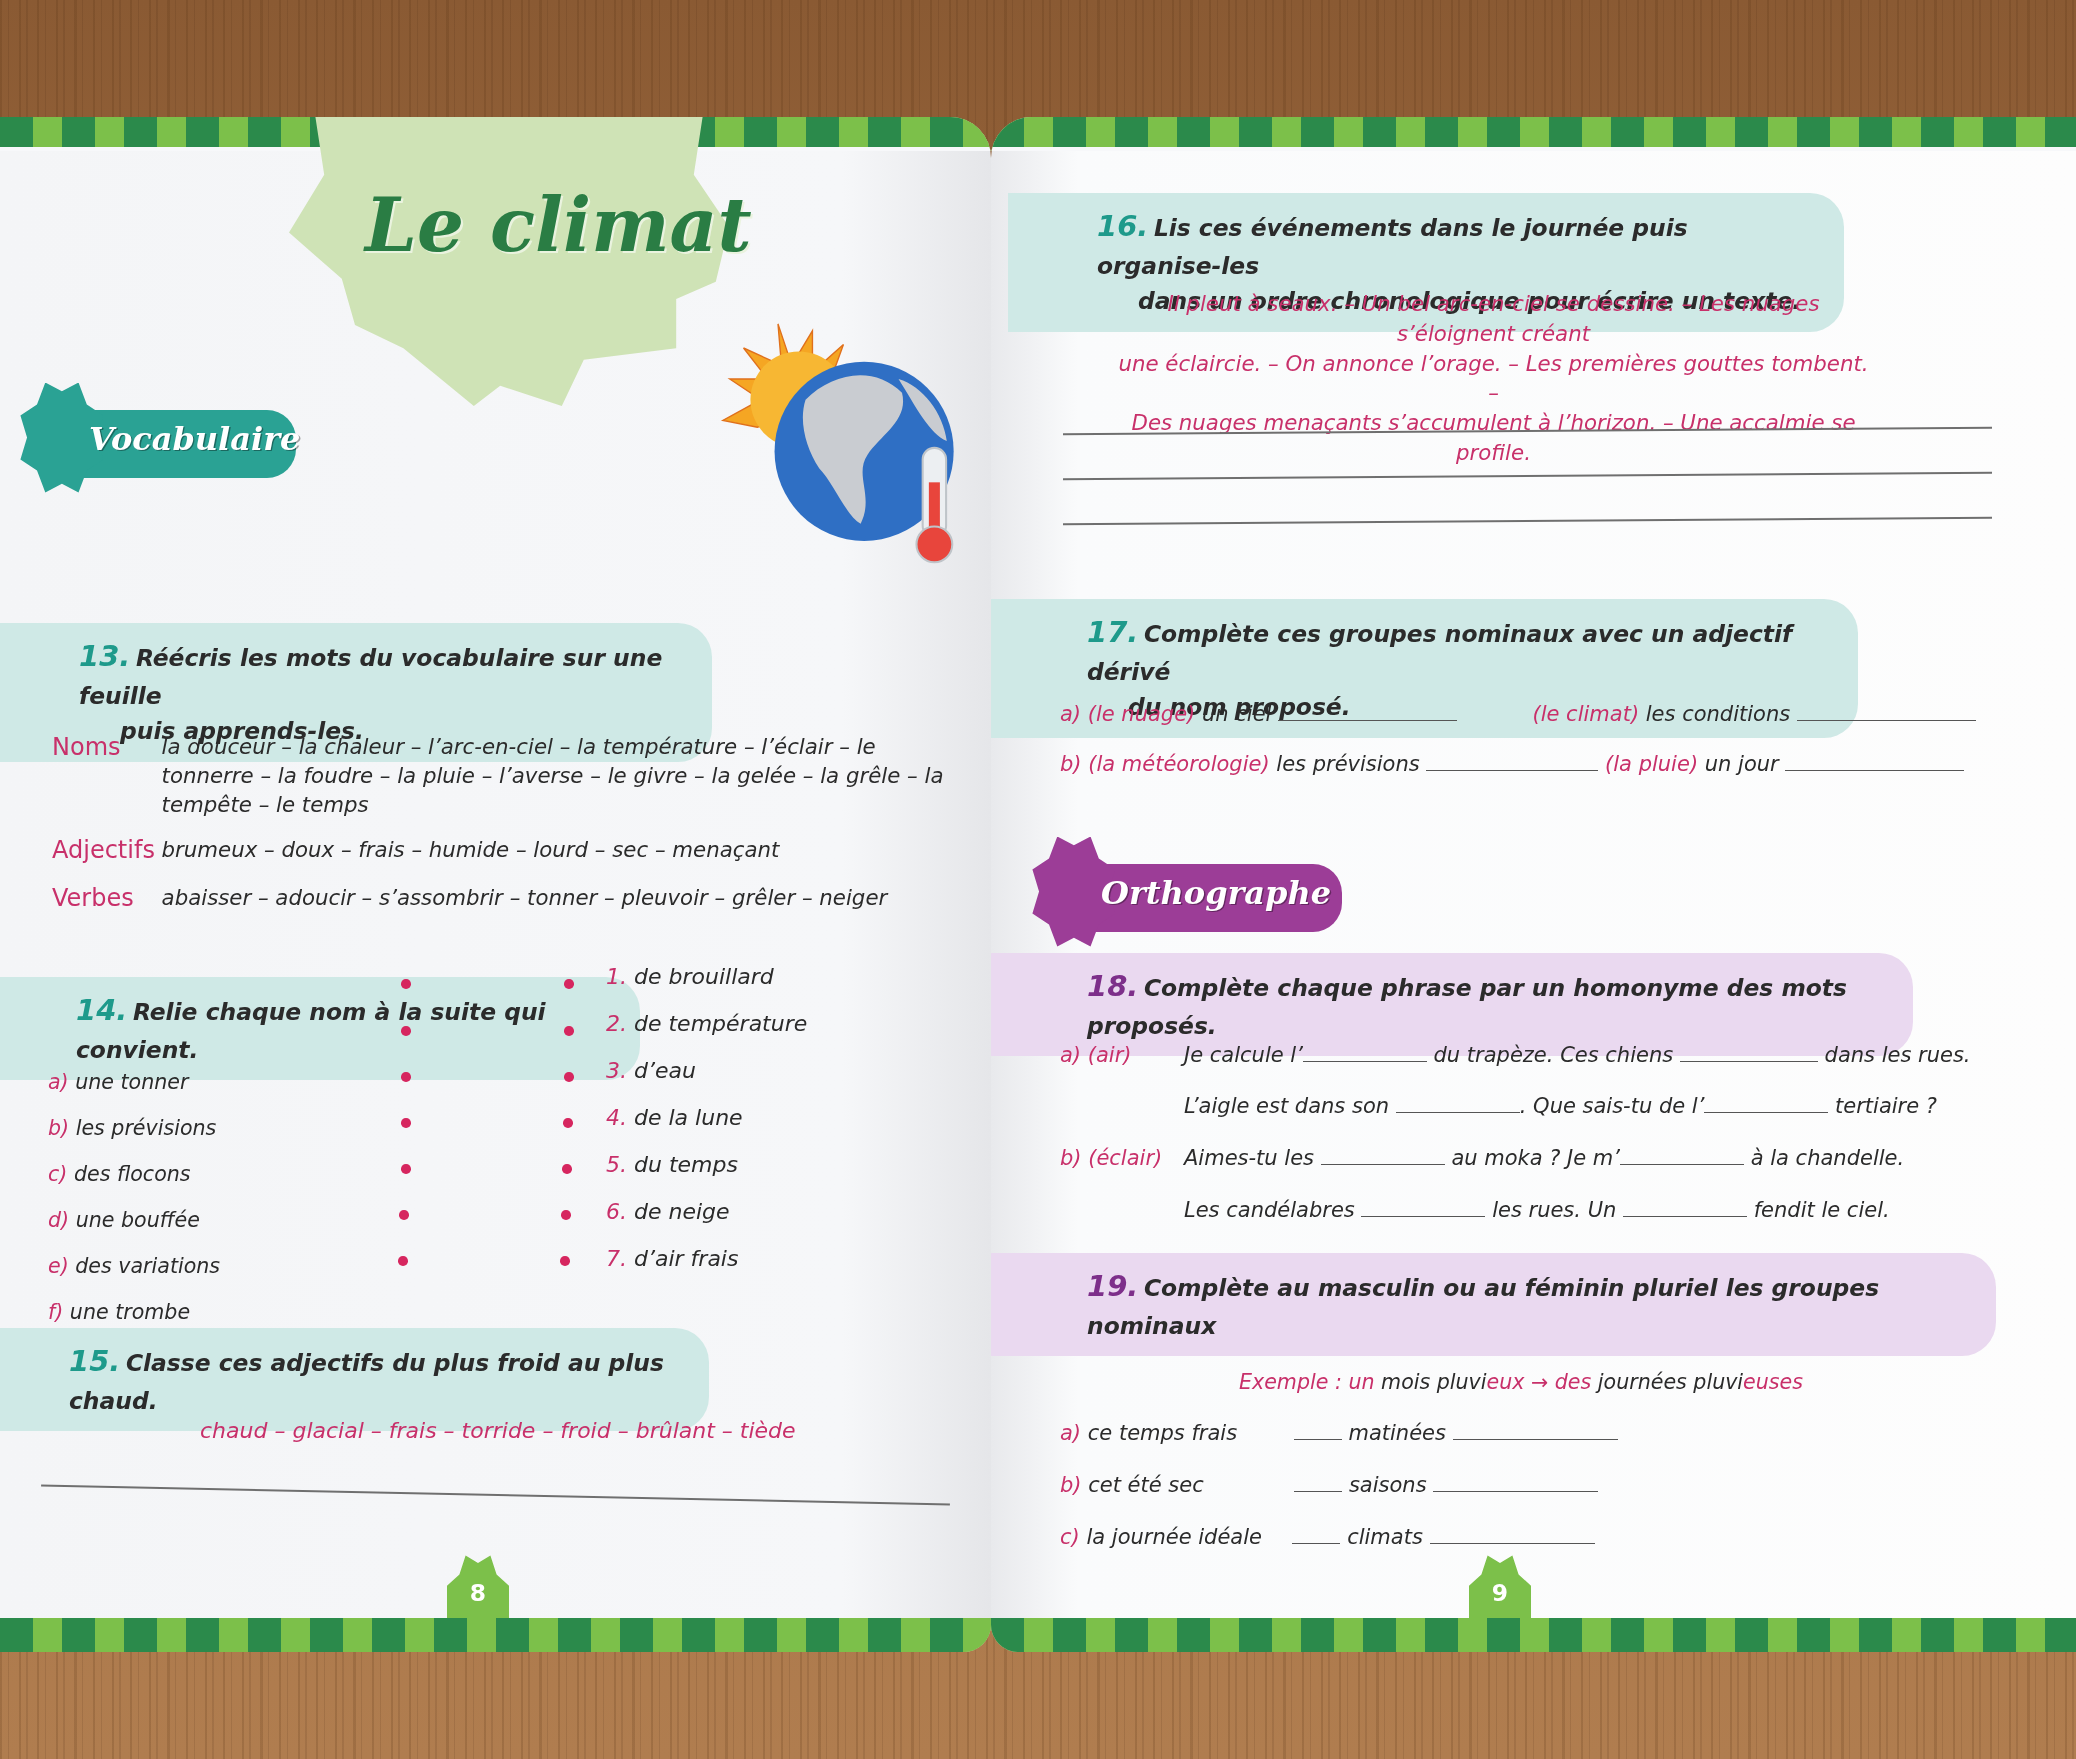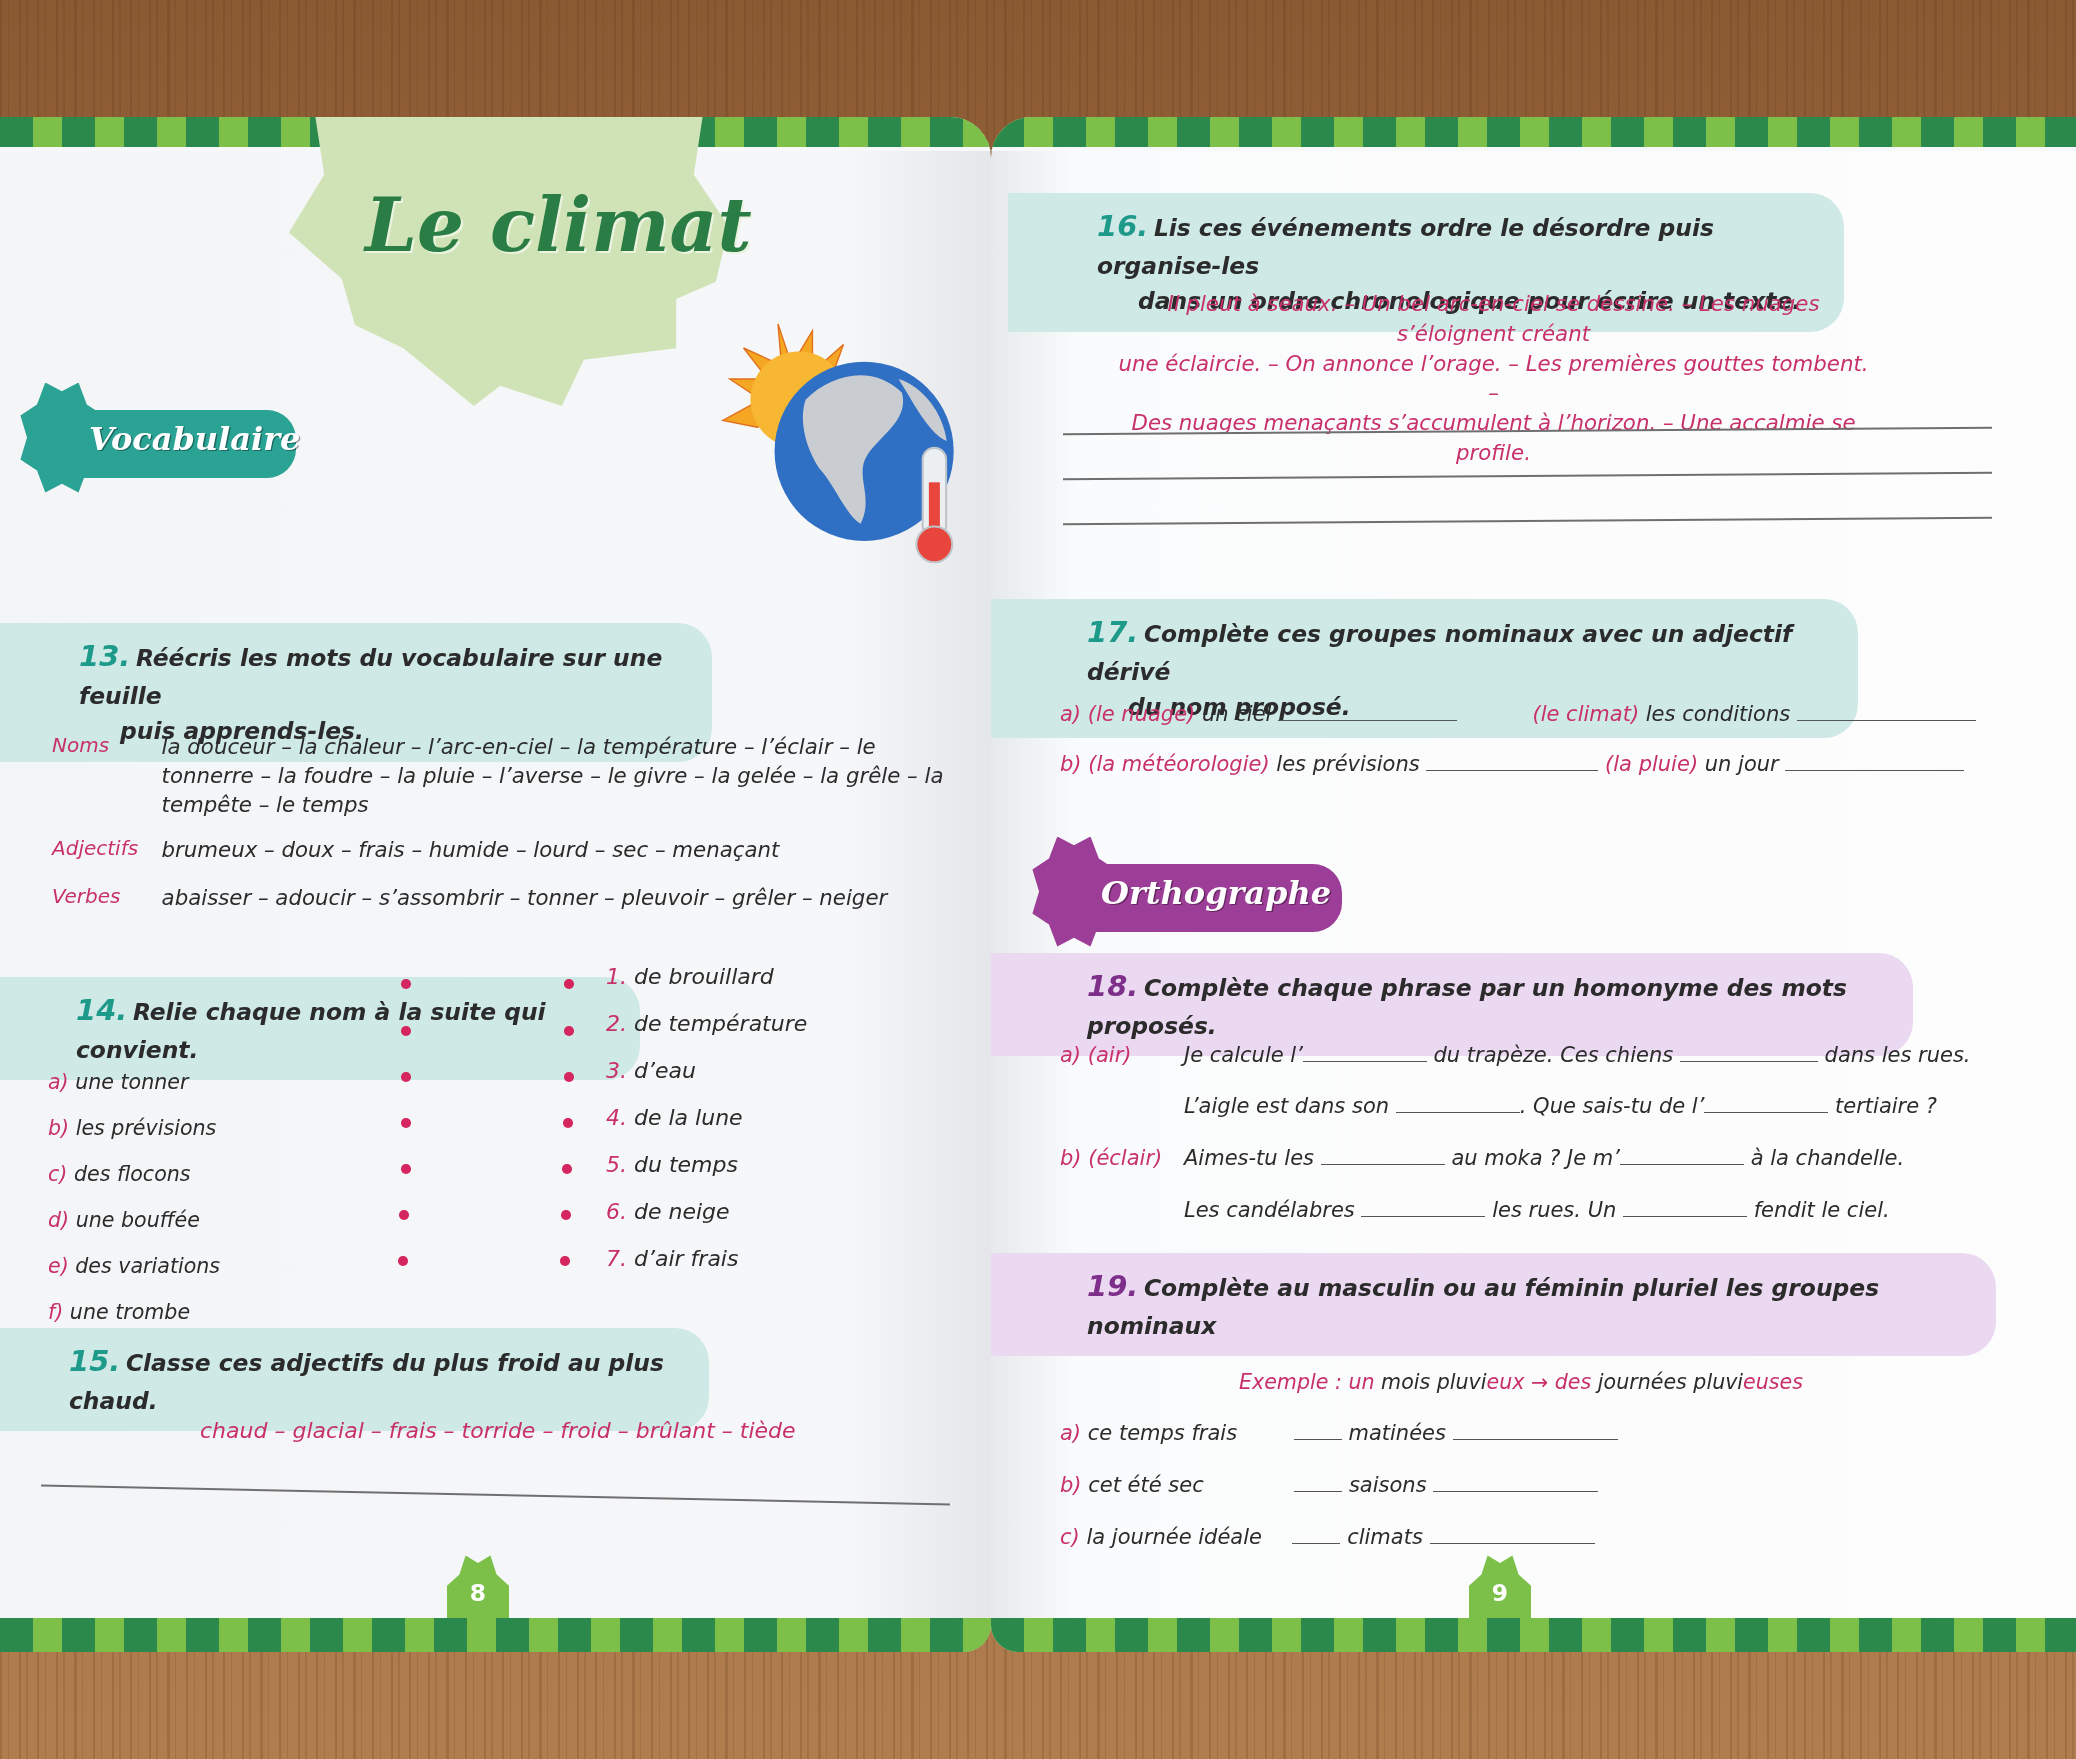--- a/index.html
+++ b/index.html
@@ -71,21 +71,21 @@
   .instr.purple { background: #ead9f0; }
   .instr .num { font-size: 29px; margin-right: 5.5px; }
   .instr.teal .num { color: #1e9a8b; }
   .instr.purple .num { color: #7d2f8a; }
   .instr .line2 { display: block; }
 
   .pink { color: #c8306a; }
   .txt { font-style: italic; font-size: 21px; color: #2b2b2b; }
 
   .vocab-row { position: absolute; left: 52px; display: flex; gap: 20.6px; }
-  .vocab-row .label { width: 89px; font-style: italic; font-size: 20px; color: #c8306a; }
+  .vocab-row .label { width: 89px; font-size: 24px; color: #c8306a; }
   .vocab-row .words { font-style: italic; font-size: 21.3px; color: #2b2b2b; line-height: 1.35; }
 
   .match-left { position: absolute; left: 48px; top: 953px; }
   .match-left .item { height: 46px; font-style: italic; font-size: 20.6px; color: #2b2b2b; }
   .match-right { position: absolute; left: 606px; top: 967px; }
   .match-right .item { height: 47px; font-style: italic; font-size: 22px; color: #2b2b2b; }
   .dot { position: absolute; width: 9.6px; height: 9.6px; border-radius: 50%; background: #d6265f; }
 
   .write-line { position: absolute; height: 2.1px; background: #6f6f6f; }
   .blank { display: inline-block; border-bottom: 1.4px solid #555; vertical-align: baseline; height: 0.7px; }
@@ -192,21 +192,21 @@
   <div class="write-line" style="left:41px; top:1377px; width:909px; transform:rotate(1.2deg);"></div>
 
   <div class="page-num" style="left:447px; bottom:20.6px;">8</div>
   <div class="border-bottom"></div>
 </div>
 
 <div class="page right">
   <div class="border-top"></div>
 
   <div class="instr teal" style="left:17px; top:76px; width:836px; padding-left:89px;">
-    <span class="num">16.</span><span>Lis ces événements ordre le désordre puis organise-les</span>
+    <span class="num">16.</span><span>Lis ces événements dans le journée puis organise-les</span>
     <span class="line2" style="padding-left:41px;">dans un ordre chronologique pour écrire un texte.</span>
   </div>
   <div class="pink" style="position:absolute; left:124px; top:172px; width:757px; text-align:center; font-style:italic; font-size:21.3px; line-height:1.4;">
     <div>Il pleut à seaux. – Un bel arc-en-ciel se dessine. – Les nuages s’éloignent créant</div>
     <div>une éclaircie. – On annonce l’orage. – Les premières gouttes tombent. –</div>
     <div>Des nuages menaçants s’accumulent à l’horizon. – Une accalmie se profile.</div>
   </div>
   <div class="write-line" style="left:72px; top:313px; width:929px; transform:rotate(-0.4deg);"></div>
   <div class="write-line" style="left:72px; top:358px; width:929px; transform:rotate(-0.4deg);"></div>
   <div class="write-line" style="left:72px; top:403px; width:929px; transform:rotate(-0.4deg);"></div>

